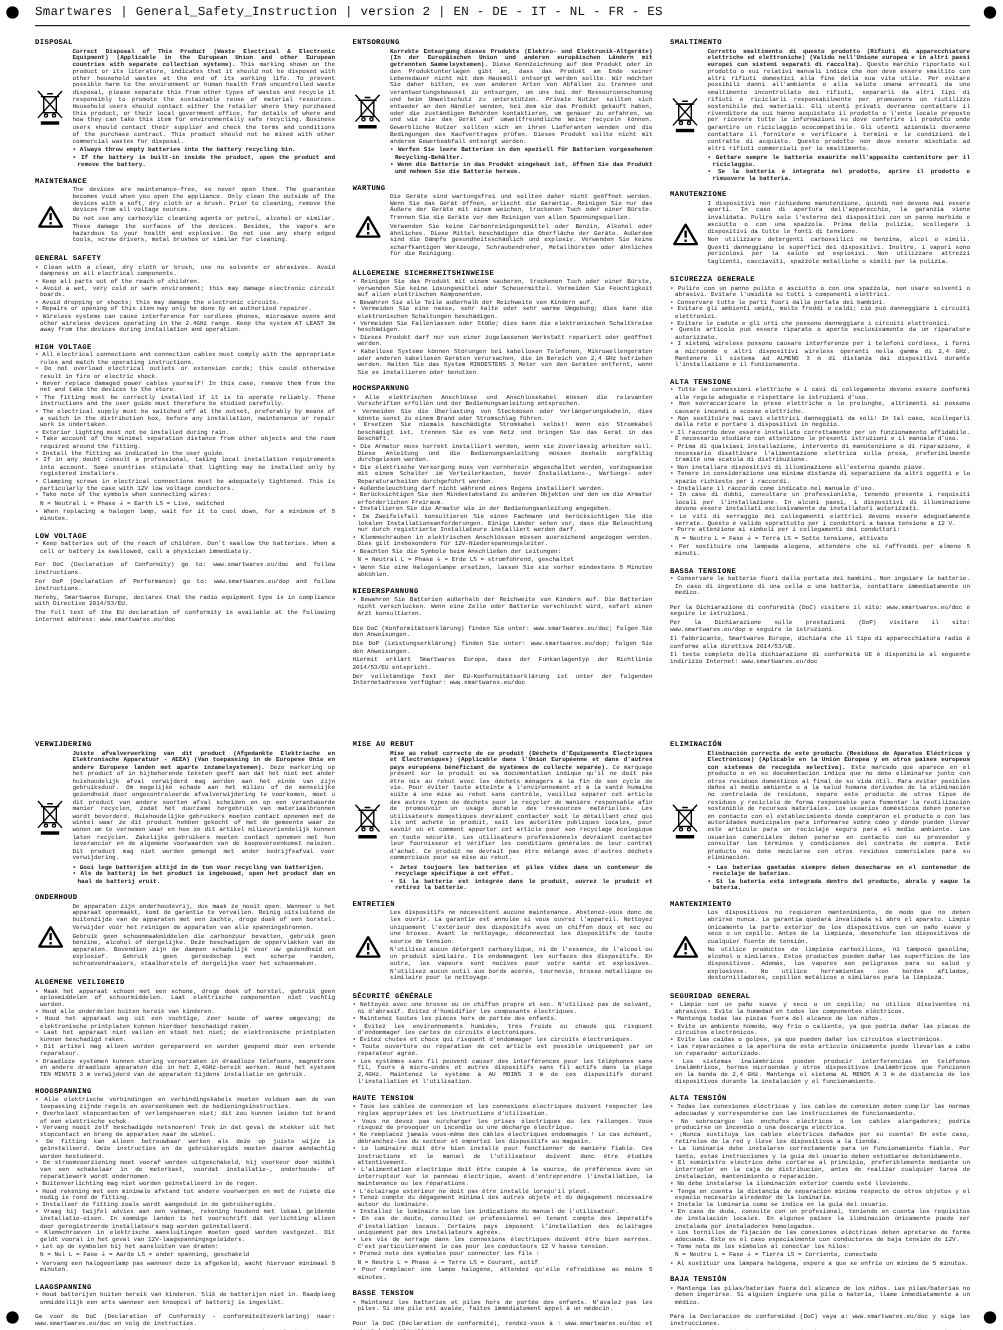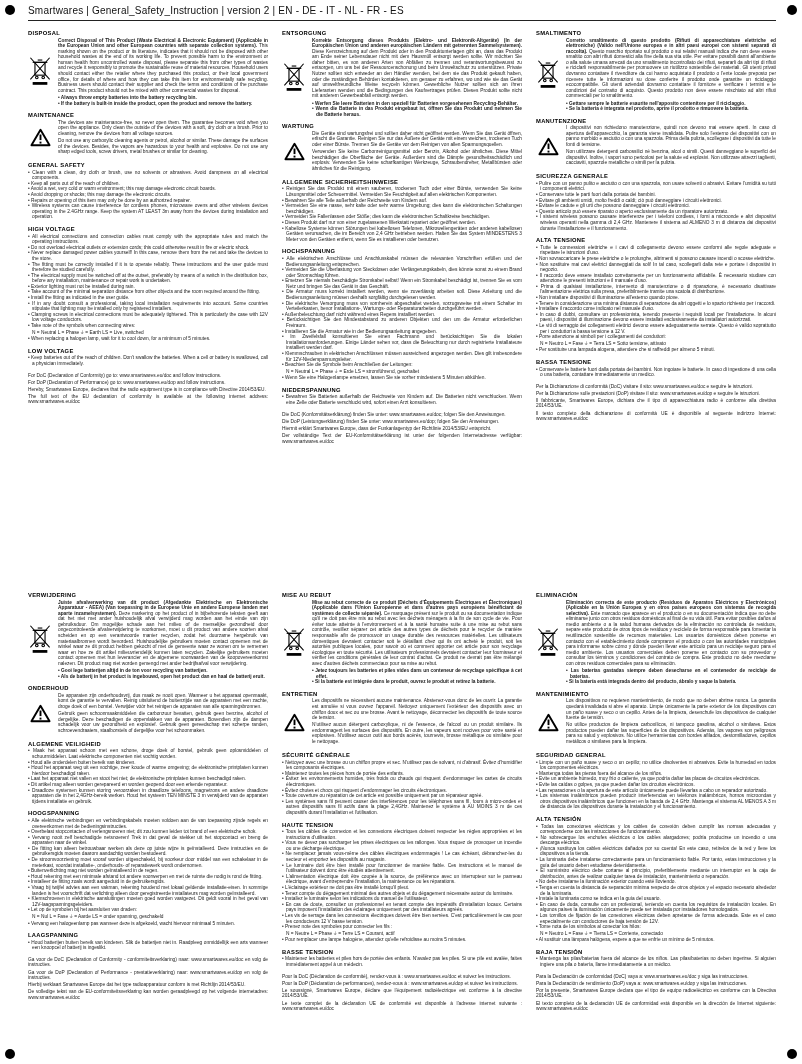--- a/index.html
+++ b/index.html
@@ -1,21 +1,21 @@
 <!DOCTYPE html>
 <html><head>
 <meta charset="utf-8">
 <style>
   * { box-sizing: border-box; margin: 0; padding: 0; }
   html, body { background: #ffffff; }
   .page {
     position: relative;
     width: 802px; height: 1064px;
     background: #fff;
-    font-family: Liberation Sans, sans-serif;
+    font-family: Liberation Mono, monospace;
     color: #1a1a1a;
     overflow: hidden;
   }
   .reg-mark {
     position: absolute; width: 10px; height: 10px;
     border-radius: 50%; background: #000;
   }
   .reg-mark.tl { left: 5px; top: 5px; }
   .reg-mark.tr { right: 5px; top: 5px; }
   .reg-mark.bl { left: 5px; bottom: 5px; }

